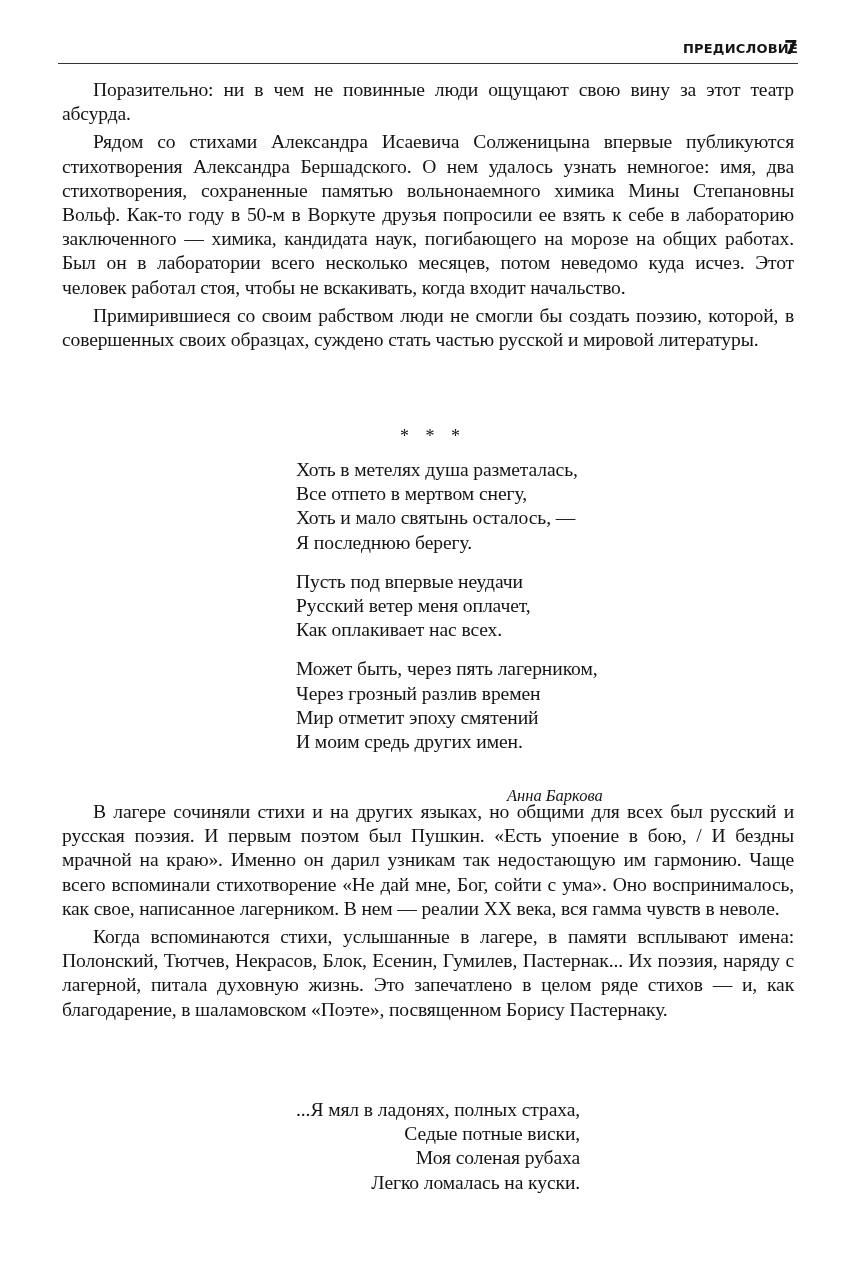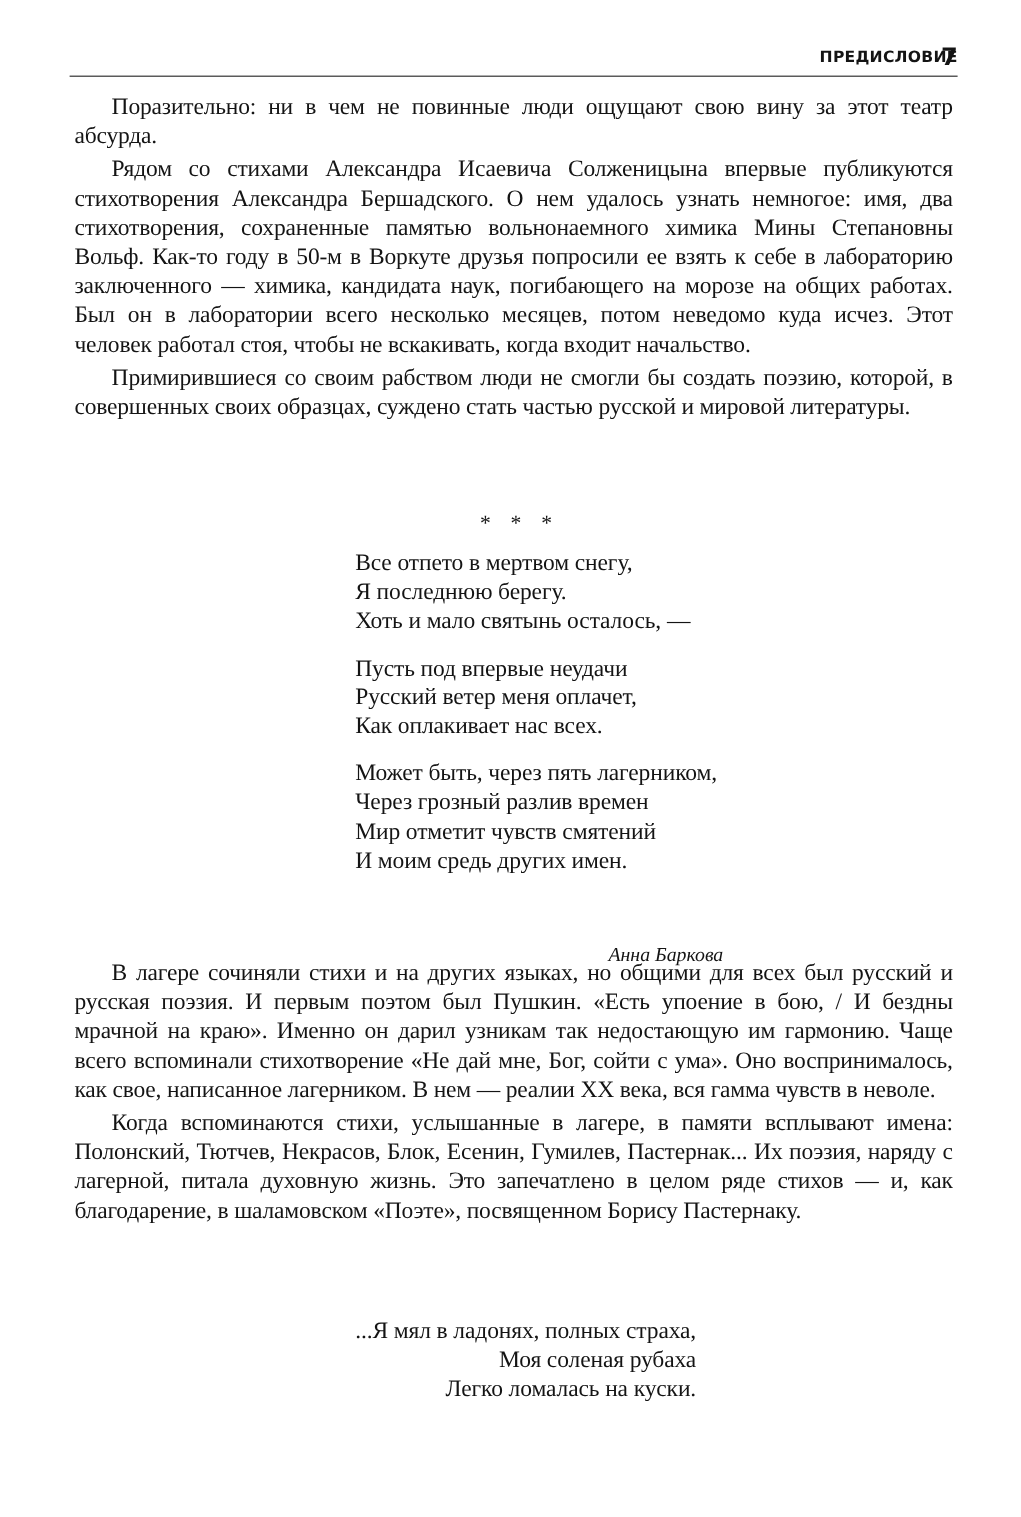--- a/index.html
+++ b/index.html
@@ -112,45 +112,47 @@
   <div class="body-text block1">
     <p>Поразительно: ни в чем не повинные люди ощущают свою вину за этот театр абсурда.</p>
     <p>Рядом со стихами Александра Исаевича Солженицына впервые публикуются стихотворения Александра Бершадского. О нем удалось узнать немногое: имя, два стихотворения, сохраненные памятью вольнонаемного химика Мины Степановны Вольф. Как-то году в 50-м в Воркуте друзья попросили ее взять к себе в лабораторию заключенного — химика, кандидата наук, погибающего на морозе на общих работах. Был он в лаборатории всего несколько месяцев, потом неведомо куда исчез. Этот человек работал стоя, чтобы не вскакивать, когда входит начальство.</p>
     <p>Примирившиеся со своим рабством люди не смогли бы создать поэзию, которой, в совершенных своих образцах, суждено стать частью русской и мировой литературы.</p>
   </div>
 
   <div class="stars">* * *</div>
 
   <div class="poem poem1">
     <div class="stanza">
+      <span class="line">Хоть в метелях душа разметалась,</span>
       <span class="line">Все отпето в мертвом снегу,</span>
+      <span class="line">Хоть и мало святынь осталось, —</span>
       <span class="line">Я последнюю берегу.</span>
-      <span class="line">Хоть и мало святынь осталось, —</span>
     </div>
     <div class="stanza">
       <span class="line">Пусть под впервые неудачи</span>
       <span class="line">Русский ветер меня оплачет,</span>
       <span class="line">Как оплакивает нас всех.</span>
     </div>
     <div class="stanza">
       <span class="line">Может быть, через пять лагерником,</span>
       <span class="line">Через грозный разлив времен</span>
-      <span class="line">Мир отметит чувств смятений</span>
+      <span class="line">Мир отметит эпоху смятений</span>
       <span class="line">И моим средь других имен.</span>
     </div>
   </div>
 
   <div class="author">Анна Баркова</div>
 
   <div class="body-text block2">
     <p>В лагере сочиняли стихи и на других языках, но общими для всех был русский и русская поэзия. И первым поэтом был Пушкин. «Есть упоение в бою, / И бездны мрачной на краю». Именно он дарил узникам так недостающую им гармонию. Чаще всего вспоминали стихотворение «Не дай мне, Бог, сойти с ума». Оно воспринималось, как свое, написанное лагерником. В нем — реалии XX века, вся гамма чувств в неволе.</p>
     <p>Когда вспоминаются стихи, услышанные в лагере, в памяти всплывают имена: Полонский, Тютчев, Некрасов, Блок, Есенин, Гумилев, Пастернак... Их поэзия, наряду с лагерной, питала духовную жизнь. Это запечатлено в целом ряде стихов — и, как благодарение, в шаламовском «Поэте», посвященном Борису Пастернаку.</p>
   </div>
 
   <div class="poem poem2">
     <div class="stanza">
       <span class="line">...Я мял в ладонях, полных страха,</span>
+      <span class="line">Седые потные виски,</span>
       <span class="line">Моя соленая рубаха</span>
       <span class="line">Легко ломалась на куски.</span>
     </div>
   </div>
 
 </div>
 
 </body></html>

